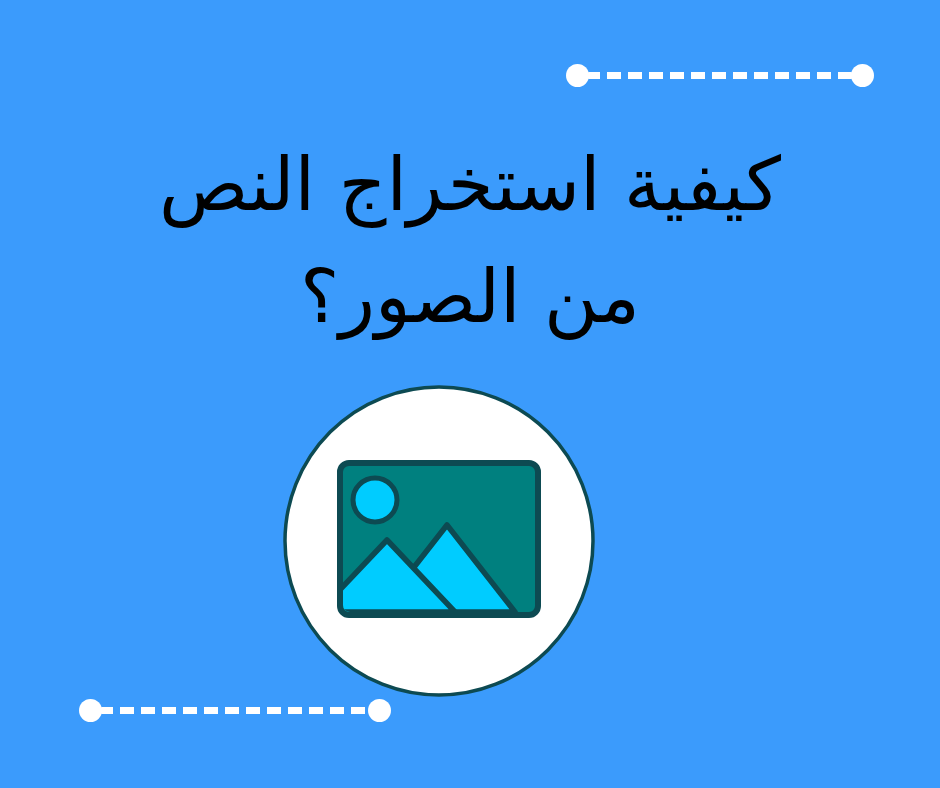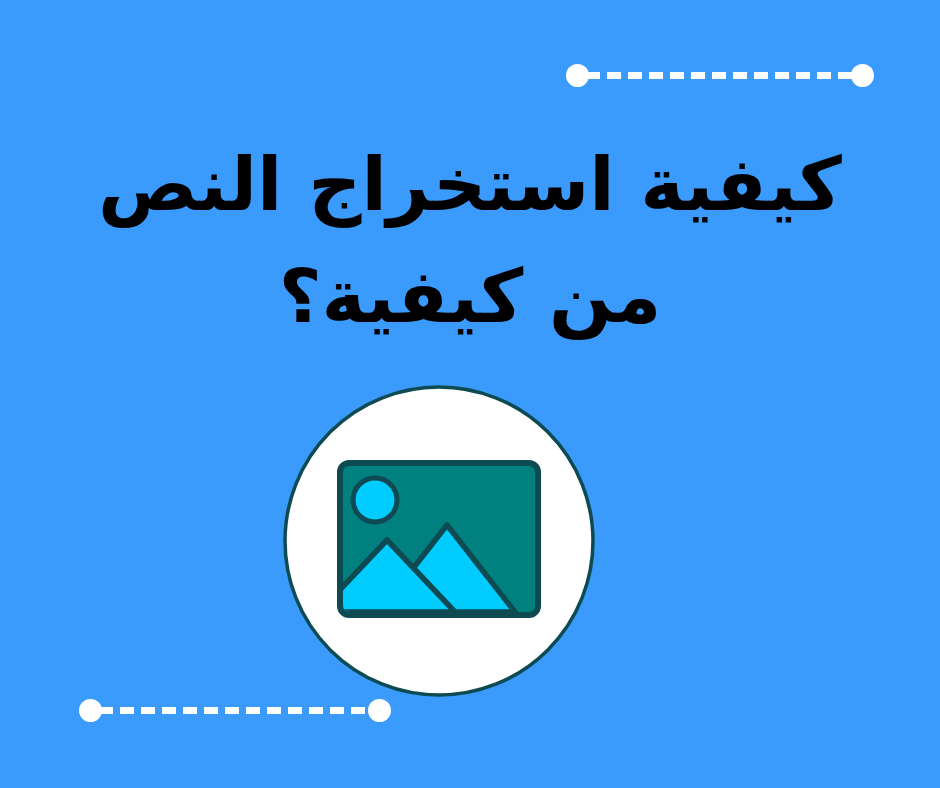--- a/index.html
+++ b/index.html
@@ -62,21 +62,21 @@
 
   
   #headline {
     position: absolute;
     left: 0;
     top: 128px;
     width: 940px;
     text-align: center;
     direction: rtl;
     color: #000000;
-    font-weight: 700;
+    font-weight: 400;
     font-size: 74px;
     line-height: 112px;
     letter-spacing: 0;
     white-space: nowrap;
   }
   #headline .hl-line {
     display: block;
   }
 
   
@@ -99,21 +99,21 @@
 <div id="poster">
 
   <div class="dash-rule" id="rule-top">
     <span class="node"></span>
     <span class="dashes"></span>
     <span class="node"></span>
   </div>
 
   <div id="headline">
     <span class="hl-line">كيفية استخراج النص</span>
-    <span class="hl-line">من كيفية؟</span>
+    <span class="hl-line">من الصور؟</span>
   </div>
 
   <div id="emblem">
     <svg viewBox="0 0 312 312" xmlns="http://www.w3.org/2000/svg">
 
       <circle cx="156" cy="156" r="154" fill="#ffffff" stroke="#0d4a52" stroke-width="3.5"></circle>
 
       <rect x="57" y="78" width="198" height="152" rx="9" ry="9" fill="#00807f" stroke="#0d4a52" stroke-width="6"></rect>
 
       <defs>

